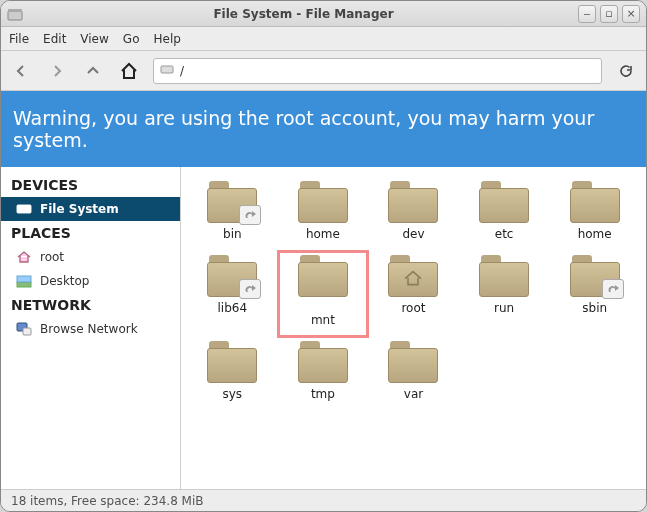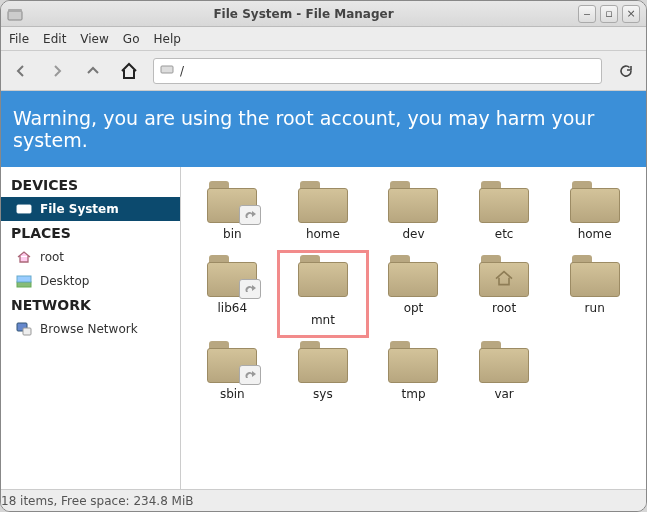--- a/index.html
+++ b/index.html
@@ -35,21 +35,21 @@
 .grid { display: grid; grid-template-columns: repeat(5, 1fr); gap: 0; }
 .cell { display: flex; flex-direction: column; align-items: center; padding: 4px 2px 10px; cursor: pointer; position: relative; }
 .cell.highlight { outline: 3px solid #f28b8b; outline-offset: -2px; gap: 12px; }
 .folder { width: 50px; height: 42px; position: relative; margin-bottom: 4px; }
 .folder-back { position: absolute; left: 2px; top: 0; width: 20px; height: 10px; background: #b8a781; border-radius: 3px 3px 0 0; }
 .folder-body { position: absolute; left: 0; top: 7px; width: 50px; height: 35px; background: linear-gradient(#d3c39a,#b7a67f); border-radius: 3px; border: 1px solid #9c8b64; }
 .linkbadge { position: absolute; right: -4px; bottom: -2px; width: 22px; height: 20px; background: #f2f2f2; border: 1px solid #aaa; border-radius: 3px; display: flex; align-items: center; justify-content: center; color: #888; font-size: 13px; }
 .homeoverlay { position: absolute; left: 50%; top: 55%; transform: translate(-50%,-45%); color: #8e7d56; }
 .label { font-size: 12px; color: #222; text-align: center; }
 
-.statusbar { height: 22px; background: #ededed; border-top: 1px solid #ccc; display: flex; align-items: center; padding: 0 0; color: #555; font-size: 12px; }
+.statusbar { height: 22px; background: #ededed; border-top: 1px solid #ccc; display: flex; align-items: center; padding: 0 10px; color: #555; font-size: 12px; }
 </style>
 </head>
 <body>
 
 <div class="window">
 
   <div class="titlebar">
     <span class="appicon">
       <svg width="16" height="16">
           <rect x="1" y="5" width="14" height="9" rx="1" fill="#ccc" stroke="#888"></rect>
@@ -209,27 +209,20 @@
             <div class="folder">
               <div class="folder-back"></div>
               <div class="folder-body"></div>
             </div>
             <div class="label">mnt</div>
           </div>
           <div class="cell">
             <div class="folder">
               <div class="folder-back"></div>
               <div class="folder-body"></div>
-            </div>
-            <div class="label">opt</div>
-          </div>
-          <div class="cell">
-            <div class="folder">
-              <div class="folder-back"></div>
-              <div class="folder-body"></div>
               <span class="homeoverlay"><svg width="22" height="20">
                   <path d="M3 11 L11 4 L19 11 M6 10 V17 H16 V10" stroke="#8e7d56" stroke-width="1.6" fill="none"></path>
                 </svg></span>
             </div>
             <div class="label">root</div>
           </div>
           <div class="cell">
             <div class="folder">
               <div class="folder-back"></div>
               <div class="folder-body"></div>

